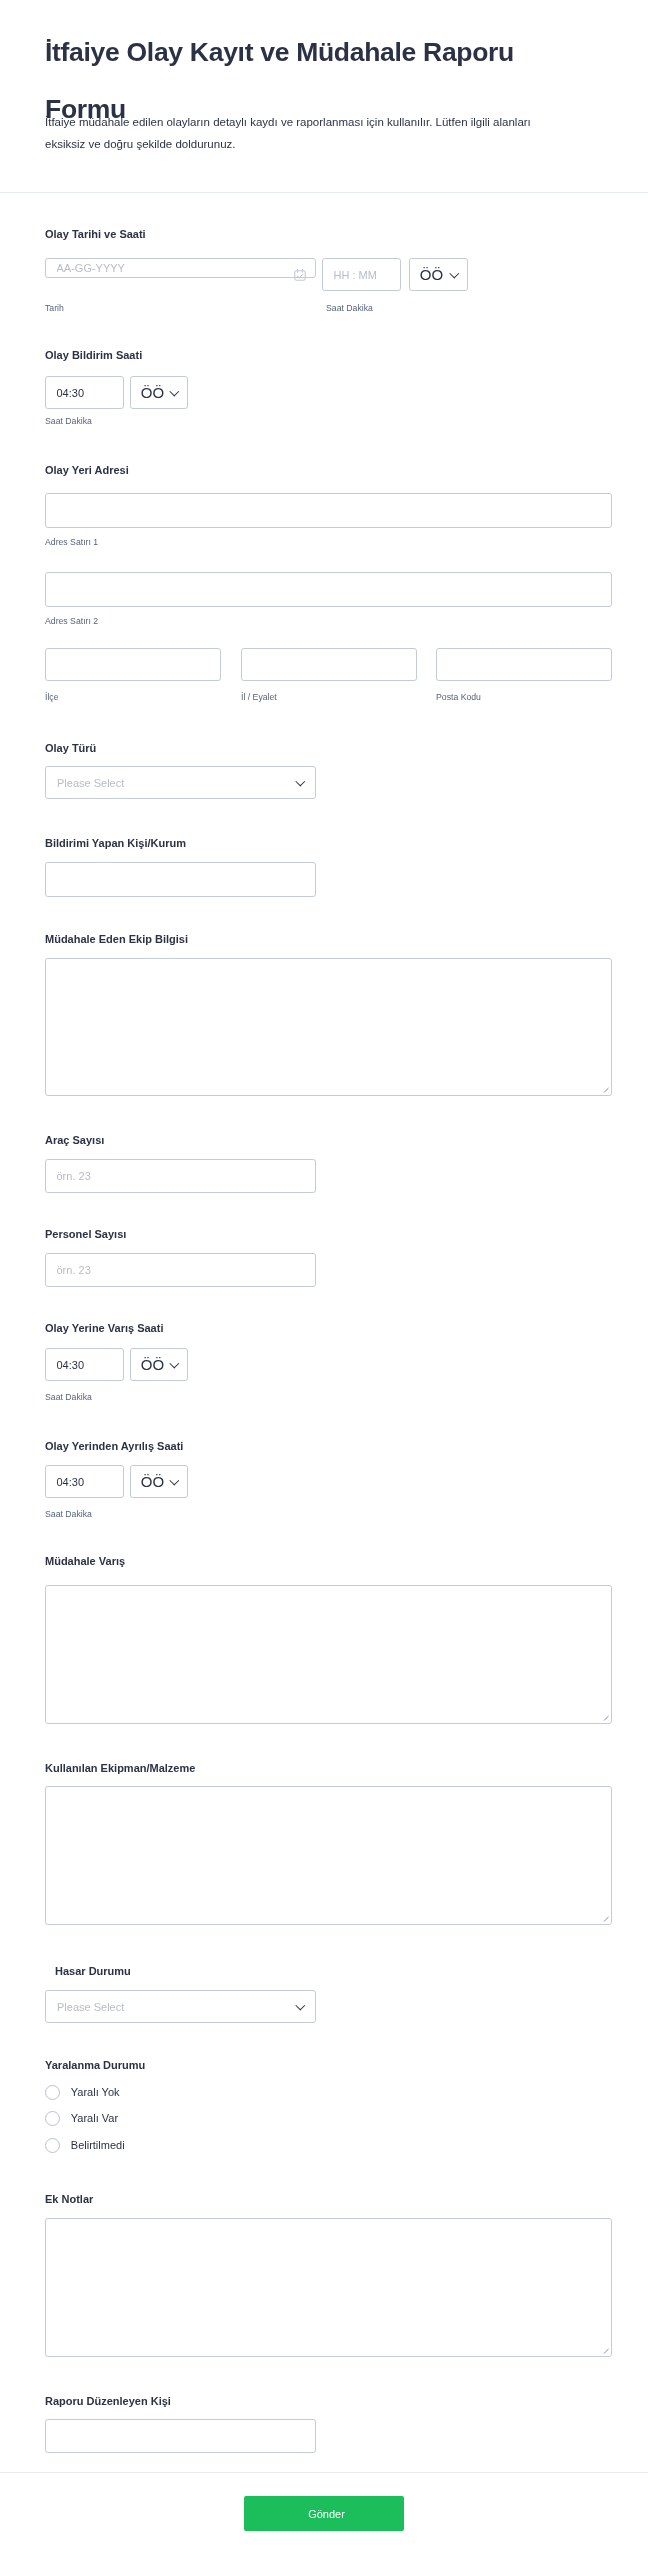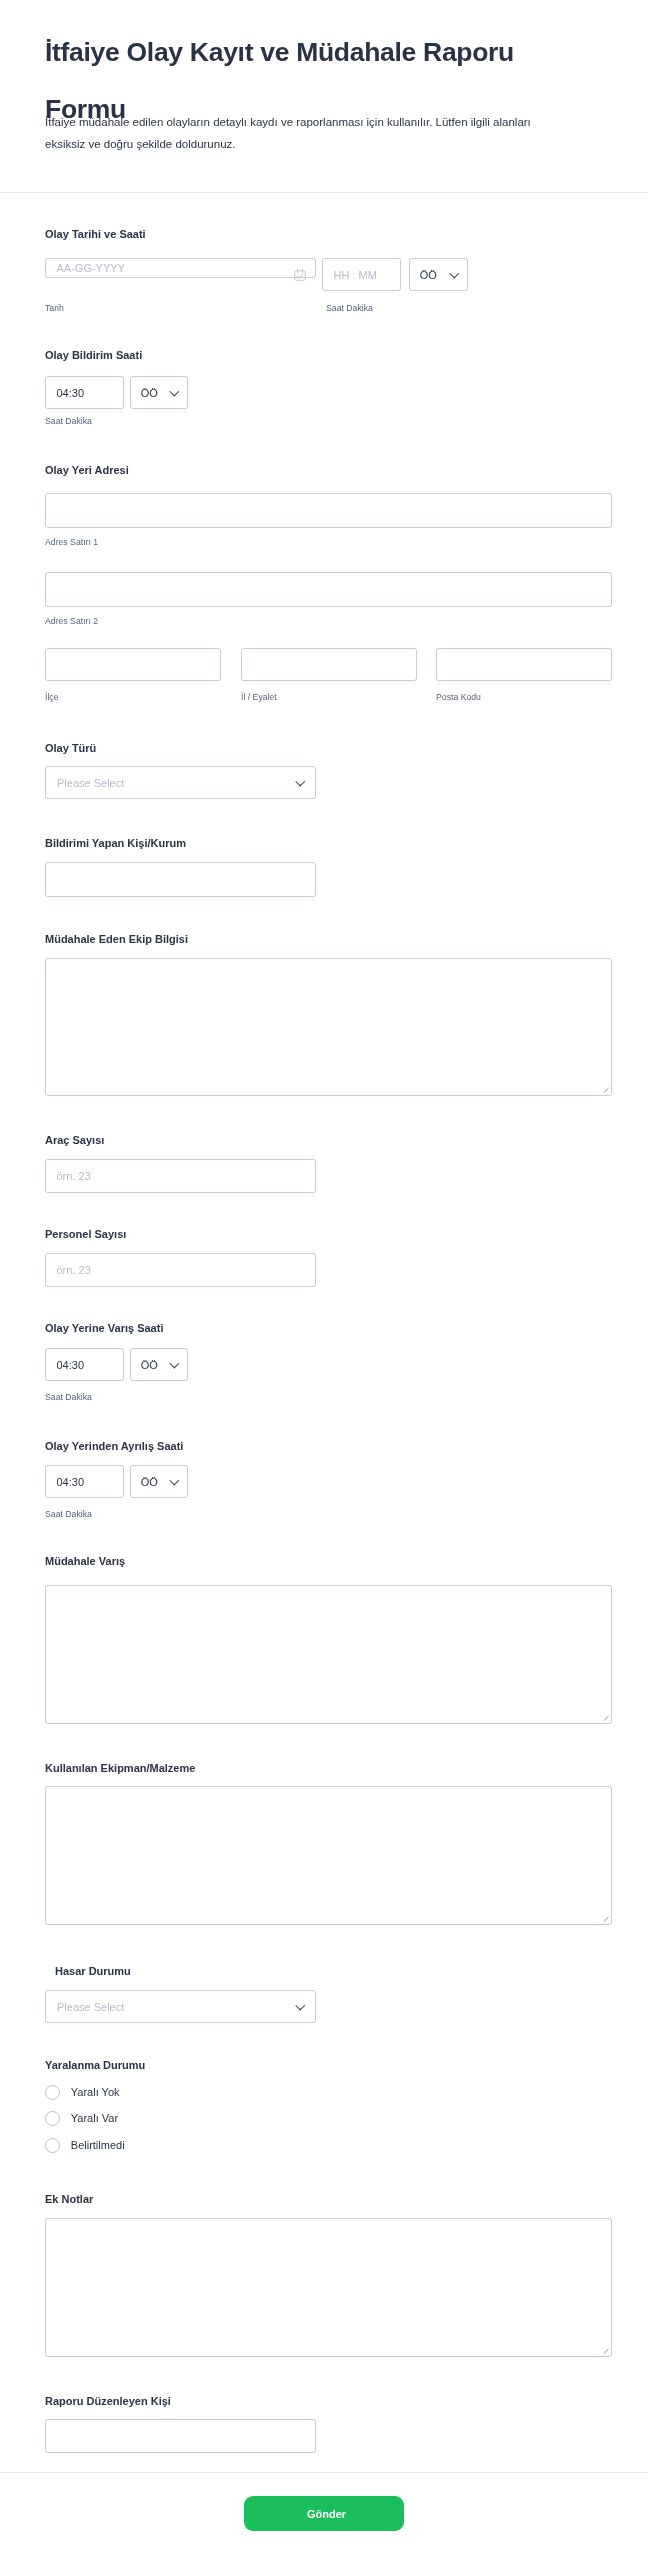--- a/index.html
+++ b/index.html
@@ -32,35 +32,35 @@
     position:absolute; right:3.5px; bottom:3.5px; width:7.7px; height:7.7px;
     background:repeating-linear-gradient(135deg, #bfc5d2 0 1px, transparent 1px 3.5px);
     clip-path:polygon(100% 0, 100% 100%, 0 100%);
     pointer-events:none;
   }
   .fake-select {
     box-sizing:border-box; display:flex; align-items:center; justify-content:space-between;
     border:0.7px solid #c3cad8; border-radius:2.8px; background:#fff; padding:0 9.8px; cursor:pointer;
   }
   .sel-placeholder { font-size:11px; color:#b7bcc9; }
-  .sel-value { font-size:11px; color:#2b3245; }
+  .sel-value { font-size:15px; color:#2b3245; }
   .chev {
     width:5.6px; height:5.6px; border-right:1.3px solid #2b3245; border-bottom:1.3px solid #2b3245;
     transform:rotate(45deg); margin-top:-2.8px; flex:0 0 auto;
   }
   .cal-icon { position:absolute; right:9px; top:9.8px; width:14px; height:14px; pointer-events:none; }
   .radio-row { display:flex; align-items:center; gap:10.5px; height:16.7px; cursor:pointer; }
   .radio-circle {
     box-sizing:border-box; width:15.3px; height:15.3px; border:0.7px solid #b9c0d1;
     border-radius:50%; background:#fff; flex:0 0 auto;
   }
   .radio-label { font-size:11px; color:#2b3245; white-space:nowrap; }
   .submit-btn {
-    width:160px; height:35px; background:#1bbe5a; border:none; border-radius:9px;
-    color:#ffffff; font-family:"Liberation Sans", sans-serif; font-size:11px; font-weight:700;
+    width:160px; height:35px; background:#1bbe5a; border:none; border-radius:2px;
+    color:#ffffff; font-family:"Liberation Sans", sans-serif; font-size:11px; font-weight:400;
     cursor:pointer;
     padding-left:11px;
   }
 </style>
 </head>
 <body>
 
 <div class="abs form-title" style="top:24px;left:45px;width:537px;">İtfaiye Olay Kayıt ve Müdahale Raporu Formu</div>
 <div class="abs form-subtitle" style="top:112px;left:45px;width:488px;">İtfaiye müdahale edilen olayların detaylı kaydı ve raporlanması için kullanılır. Lütfen ilgili alanları eksiksiz ve doğru şekilde doldurunuz.</div>
 <div class="abs divider" style="top:192px;"></div>

